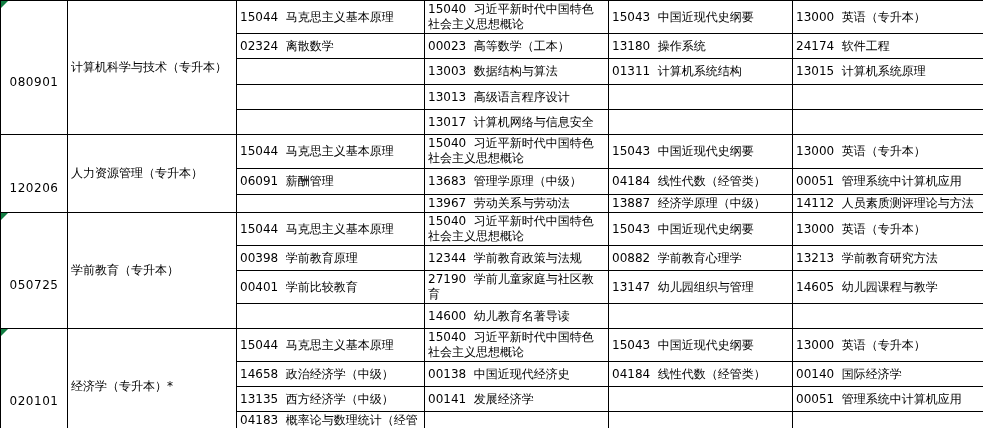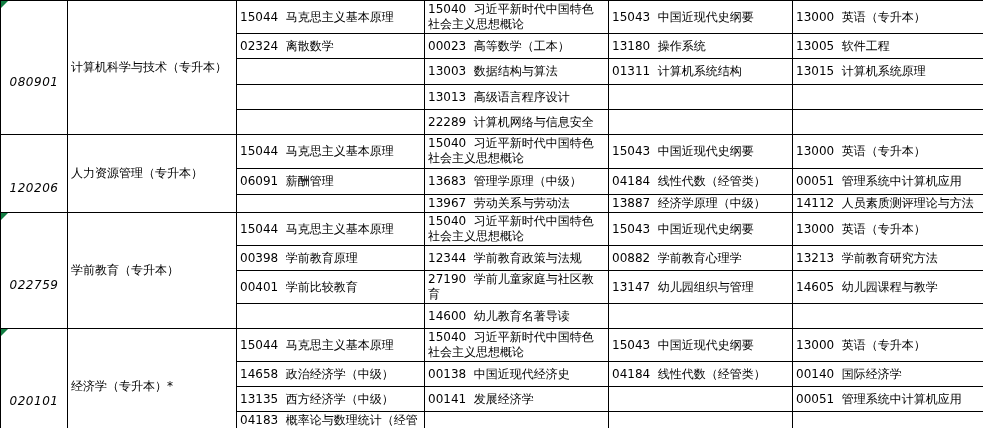--- a/index.html
+++ b/index.html
@@ -24,21 +24,20 @@
     vertical-align: middle;
     overflow: hidden;
     white-space: pre-wrap;
     line-height: 15px;
   }
   td.code-cell {
     text-align: center;
     border-left: none;
     position: relative;
     letter-spacing: 0.5px;
-    font-style: italic;
   }
   td.major-cell { text-align: left; }
   td.last-col { border-right: none; margin-top: 24px; }
   tr.last-row td { border-bottom: none; }
   td.wrap { line-height: 14px; padding-top: 0; padding-bottom: 0; }
   tr.r31 { height: 31px; }
   tr.r30 { height: 30px; }
   tr.r27 { height: 16px; }
   tr.r26 { height: 26px; padding-left: 41px; }
   tr.r25 { height: 25px; }
@@ -75,37 +74,37 @@
       <td class="major-cell" rowspan="5">计算机科学与技术（专升本）</td>
       <td>15044  马克思主义基本原理</td>
       <td class="wrap">15040  习近平新时代中国特色社会主义思想概论</td>
       <td>15043  中国近现代史纲要</td>
       <td class="last-col">13000  英语（专升本）</td>
     </tr>
     <tr class="r25">
       <td>02324  离散数学</td>
       <td>00023  高等数学（工本）</td>
       <td>13180  操作系统</td>
-      <td class="last-col">13005  软件工程</td>
+      <td class="last-col">24174  软件工程</td>
     </tr>
     <tr class="r26">
       <td></td>
       <td>13003  数据结构与算法</td>
       <td>01311  计算机系统结构</td>
       <td class="last-col">13015  计算机系统原理</td>
     </tr>
     <tr class="r25">
       <td></td>
       <td>13013  高级语言程序设计</td>
       <td></td>
       <td class="last-col"></td>
     </tr>
     <tr class="r25">
       <td></td>
-      <td>22289  计算机网络与信息安全</td>
+      <td>13017  计算机网络与信息安全</td>
       <td></td>
       <td class="last-col"></td>
     </tr>
 
     <tr class="r30">
       <td class="code-cell" rowspan="3">
         
         <span>120206</span>
       </td>
       <td class="major-cell" rowspan="3">人力资源管理（专升本）</td>
@@ -123,21 +122,21 @@
     <tr class="r27">
       <td></td>
       <td>13967  劳动关系与劳动法</td>
       <td>13887  经济学原理（中级）</td>
       <td class="last-col">14112  人员素质测评理论与方法</td>
     </tr>
 
     <tr class="r31">
       <td class="code-cell" rowspan="4">
         <span class="err-tri" style="border-top-color: rgb(16, 124, 65);"></span>
-        <span>022759</span>
+        <span>050725</span>
       </td>
       <td class="major-cell" rowspan="4">学前教育（专升本）</td>
       <td>15044  马克思主义基本原理</td>
       <td class="wrap">15040  习近平新时代中国特色社会主义思想概论</td>
       <td>15043  中国近现代史纲要</td>
       <td class="last-col">13000  英语（专升本）</td>
     </tr>
     <tr class="r25">
       <td>00398  学前教育原理</td>
       <td>12344  学前教育政策与法规</td>

